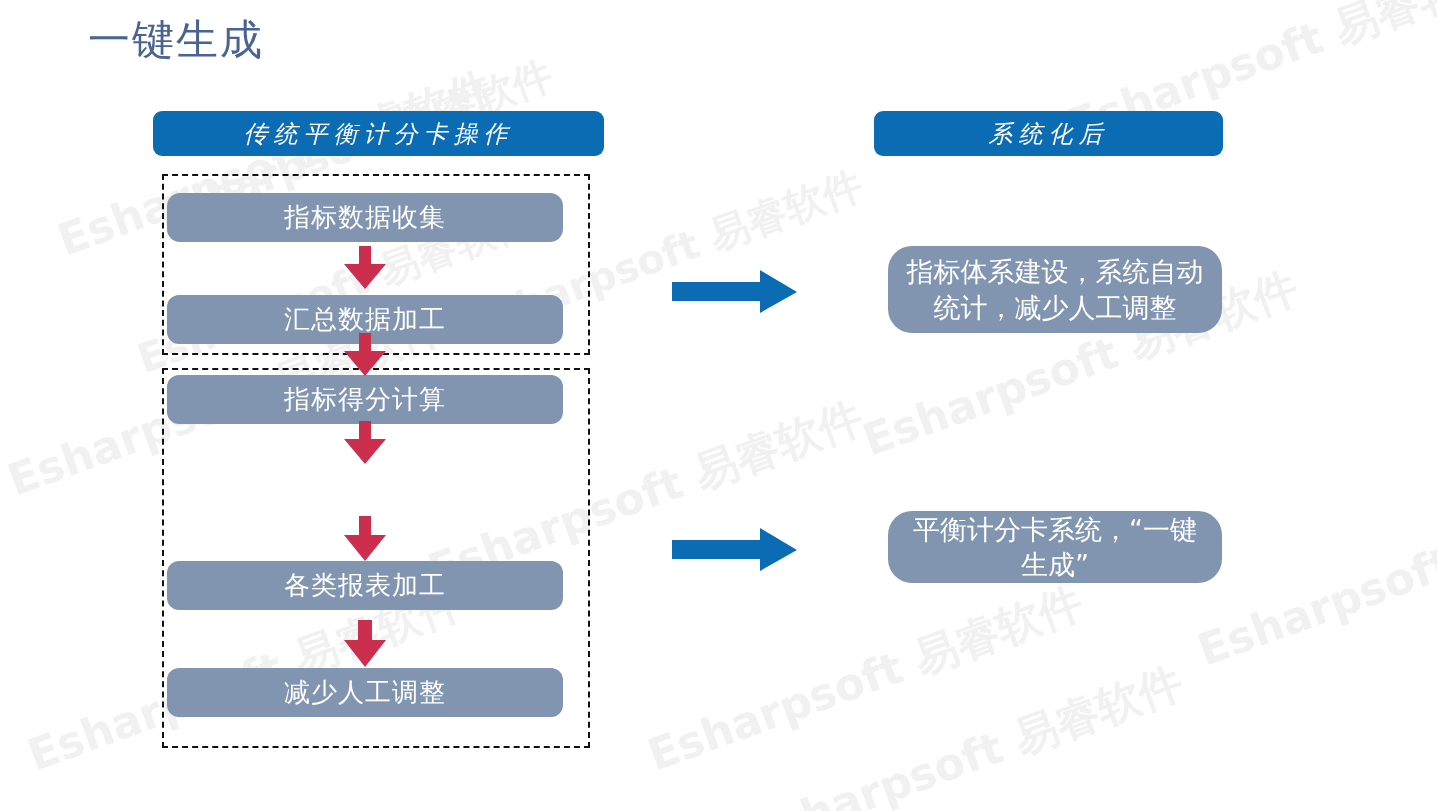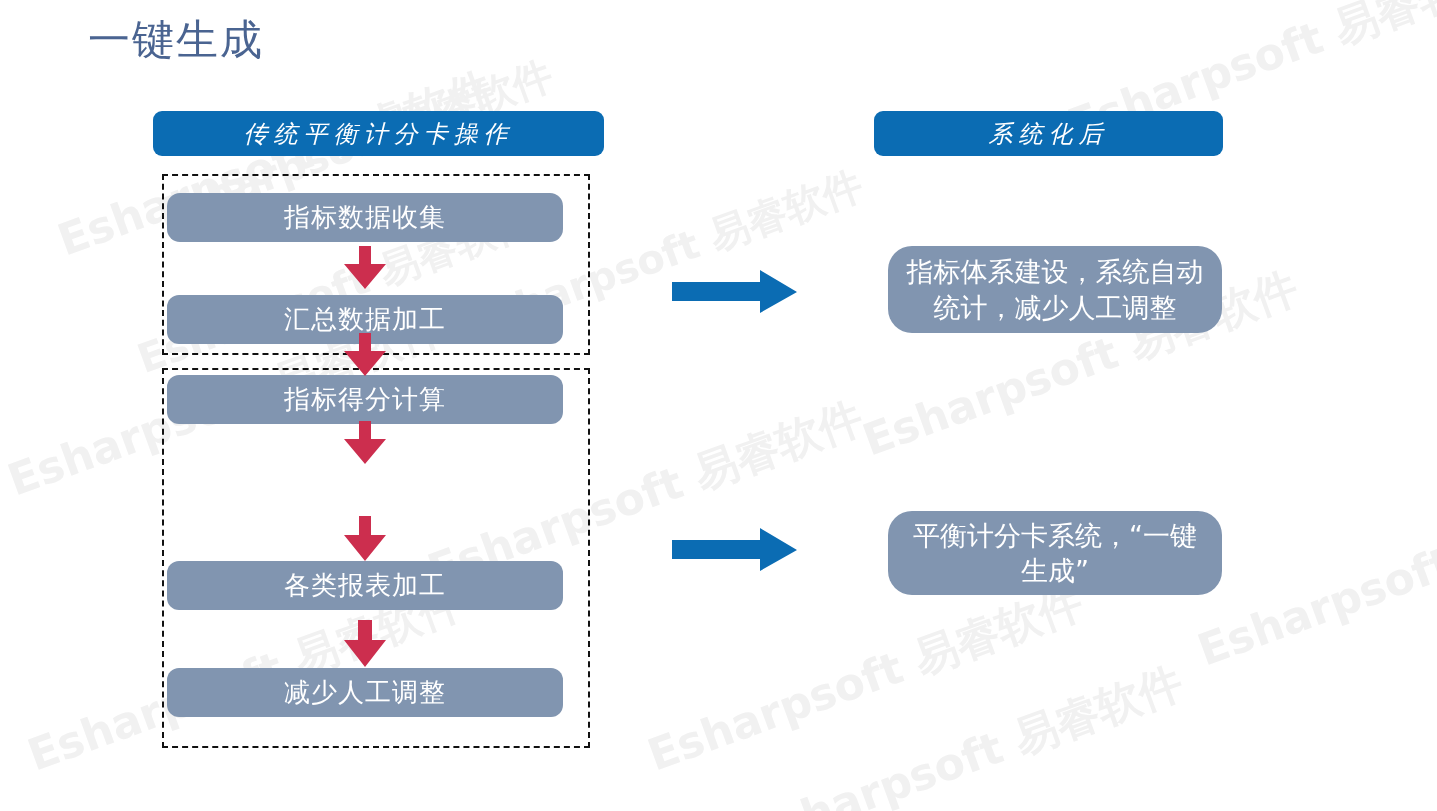--- a/index.html
+++ b/index.html
@@ -117,21 +117,21 @@
     justify-content: center;
     font-size: 27px;
     font-family: "DejaVu Sans", sans-serif;
     text-align: center;
     line-height: 1.3;
     padding: 0 14px;
     box-sizing: border-box;
     z-index: 4;
   }
   #result-box-1 { left: 888px; top: 246px; width: 334px; height: 87px; }
-  #result-box-2 { left: 888px; top: 511px; width: 334px; height: 84px; }
+  #result-box-2 { left: 888px; top: 511px; width: 334px; height: 72px; }
 </style>
 </head>
 <body>
 
 <div id="slide">
 
   <div class="wm-layer">
     <div class="wm" style="left:50px;  top:215px; font-size:44px;">Esharpsoft 易睿软件</div>
     <div class="wm" style="left:460px; top:300px; font-size:40px;">Esharpsoft 易睿软件</div>
     <div class="wm" style="left:150px; top:190px; font-size:40px;">Esharpsoft 易睿软件</div>

